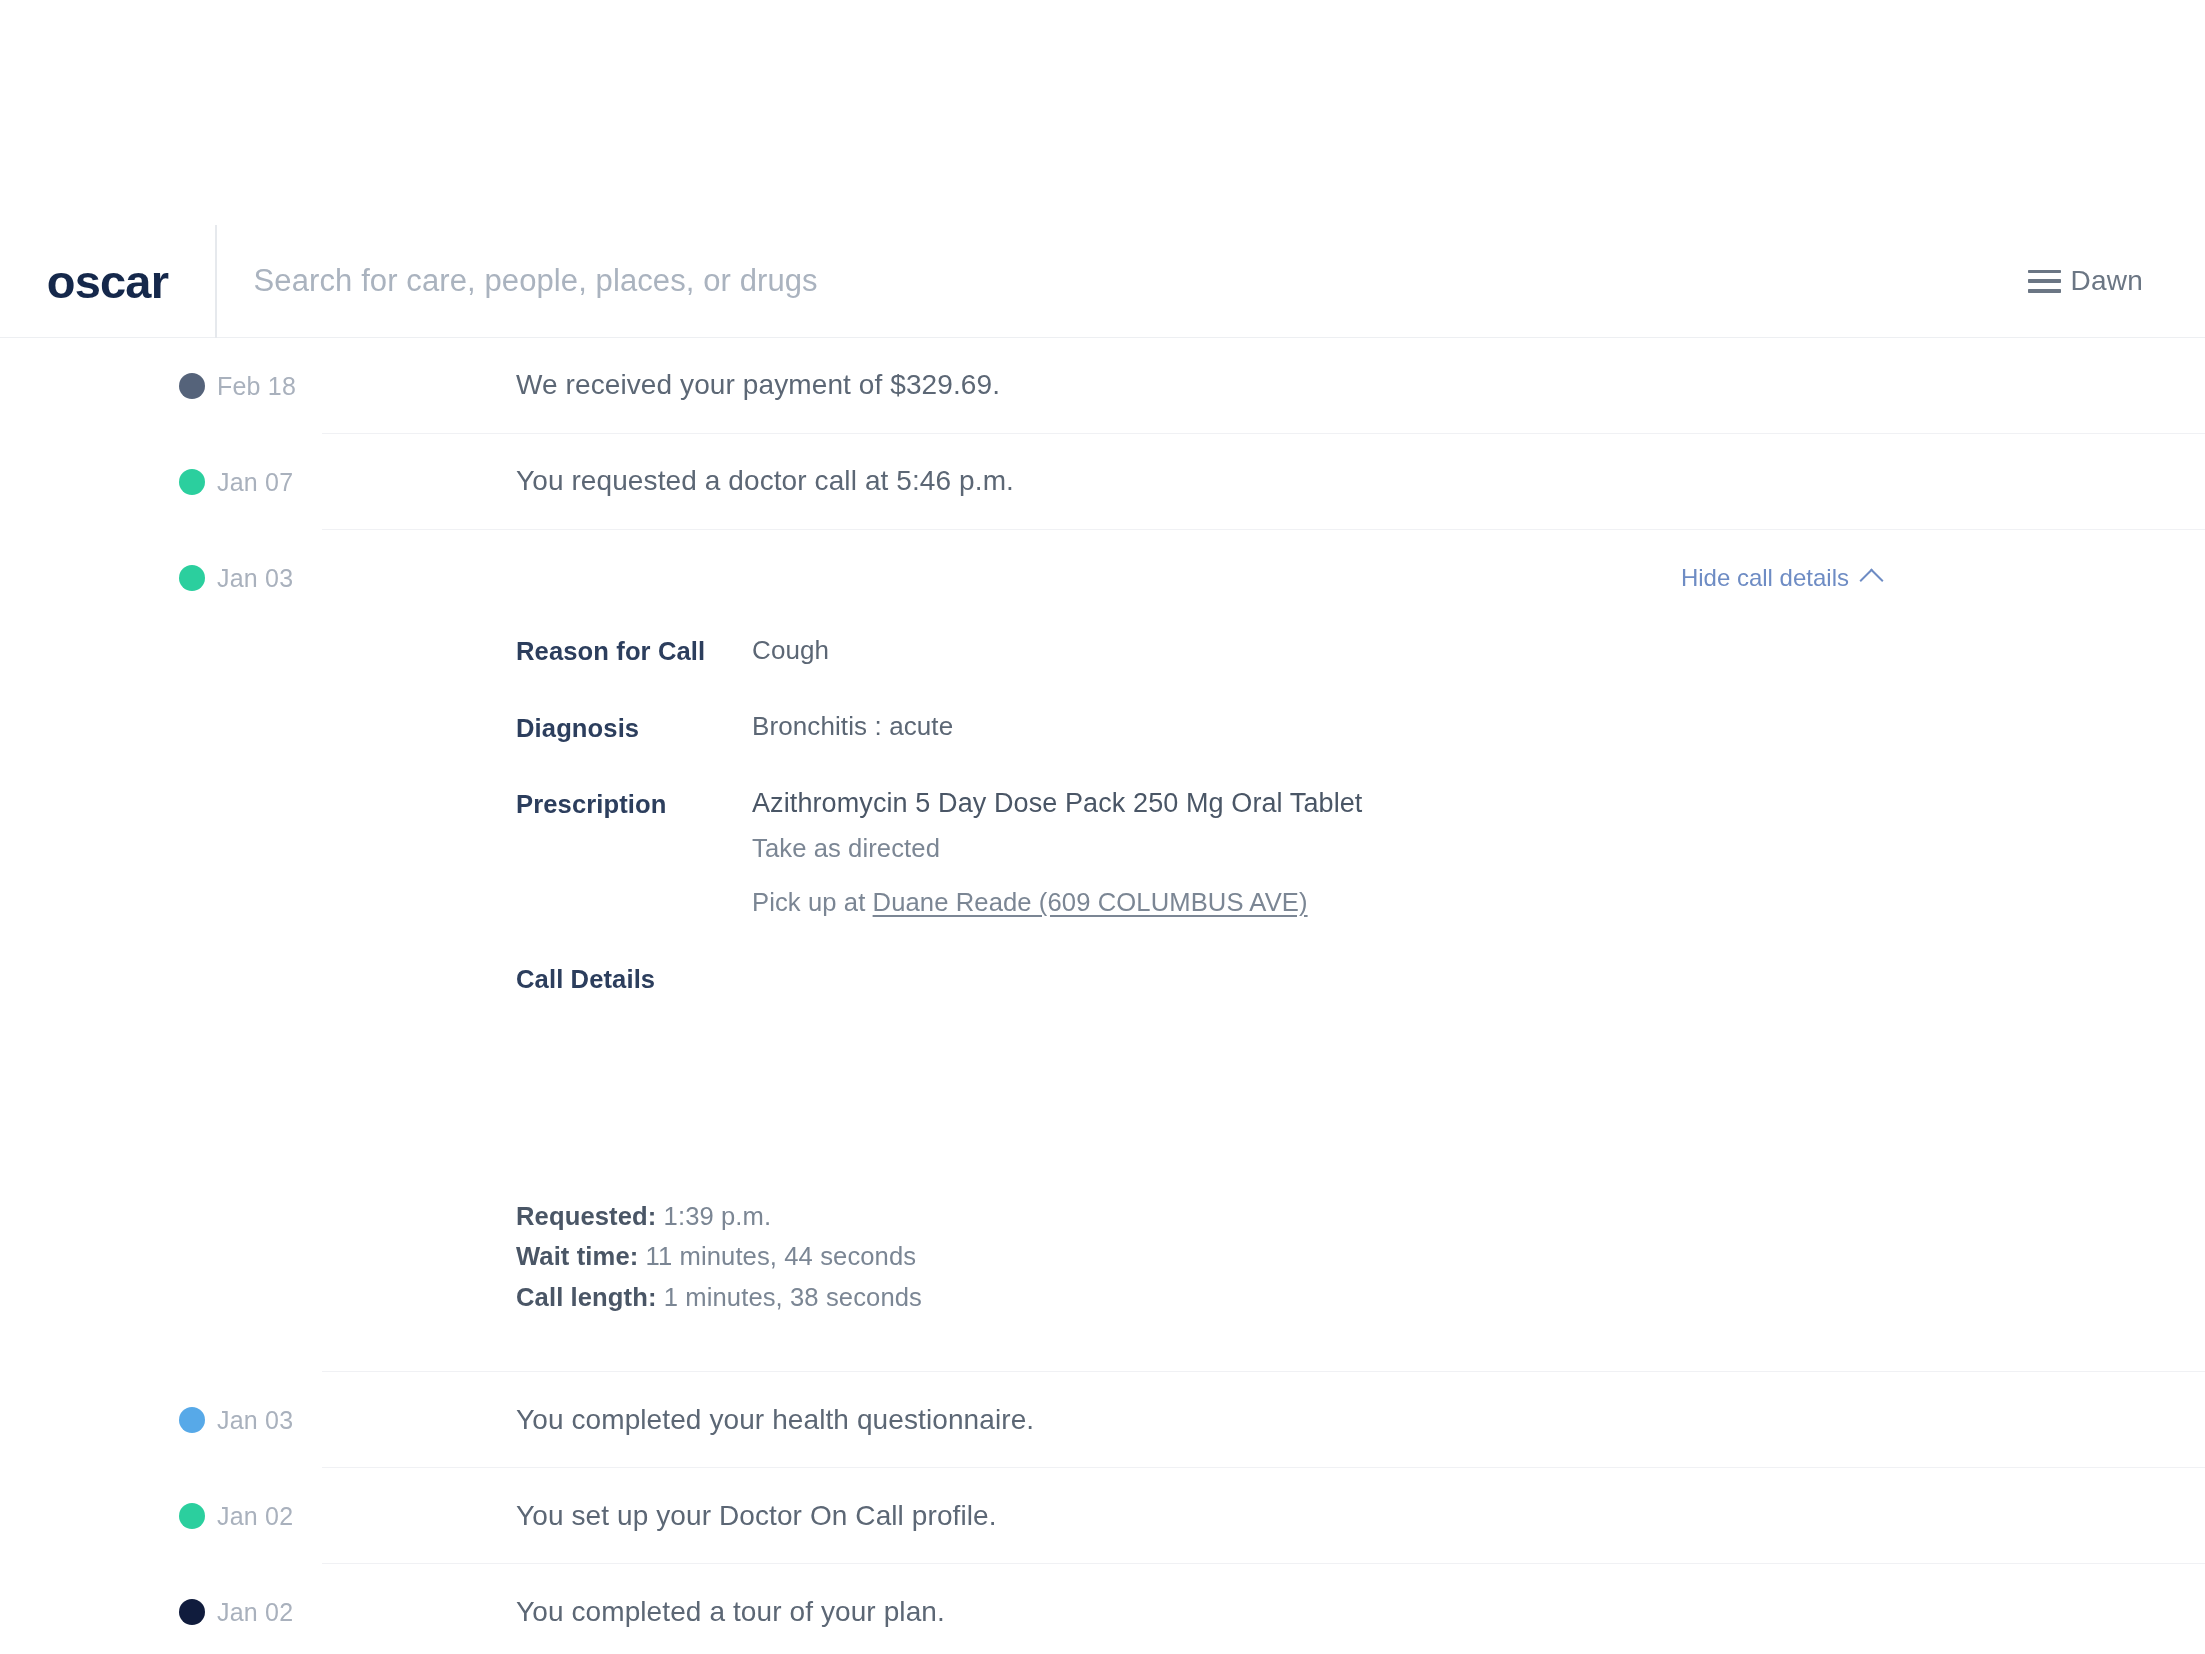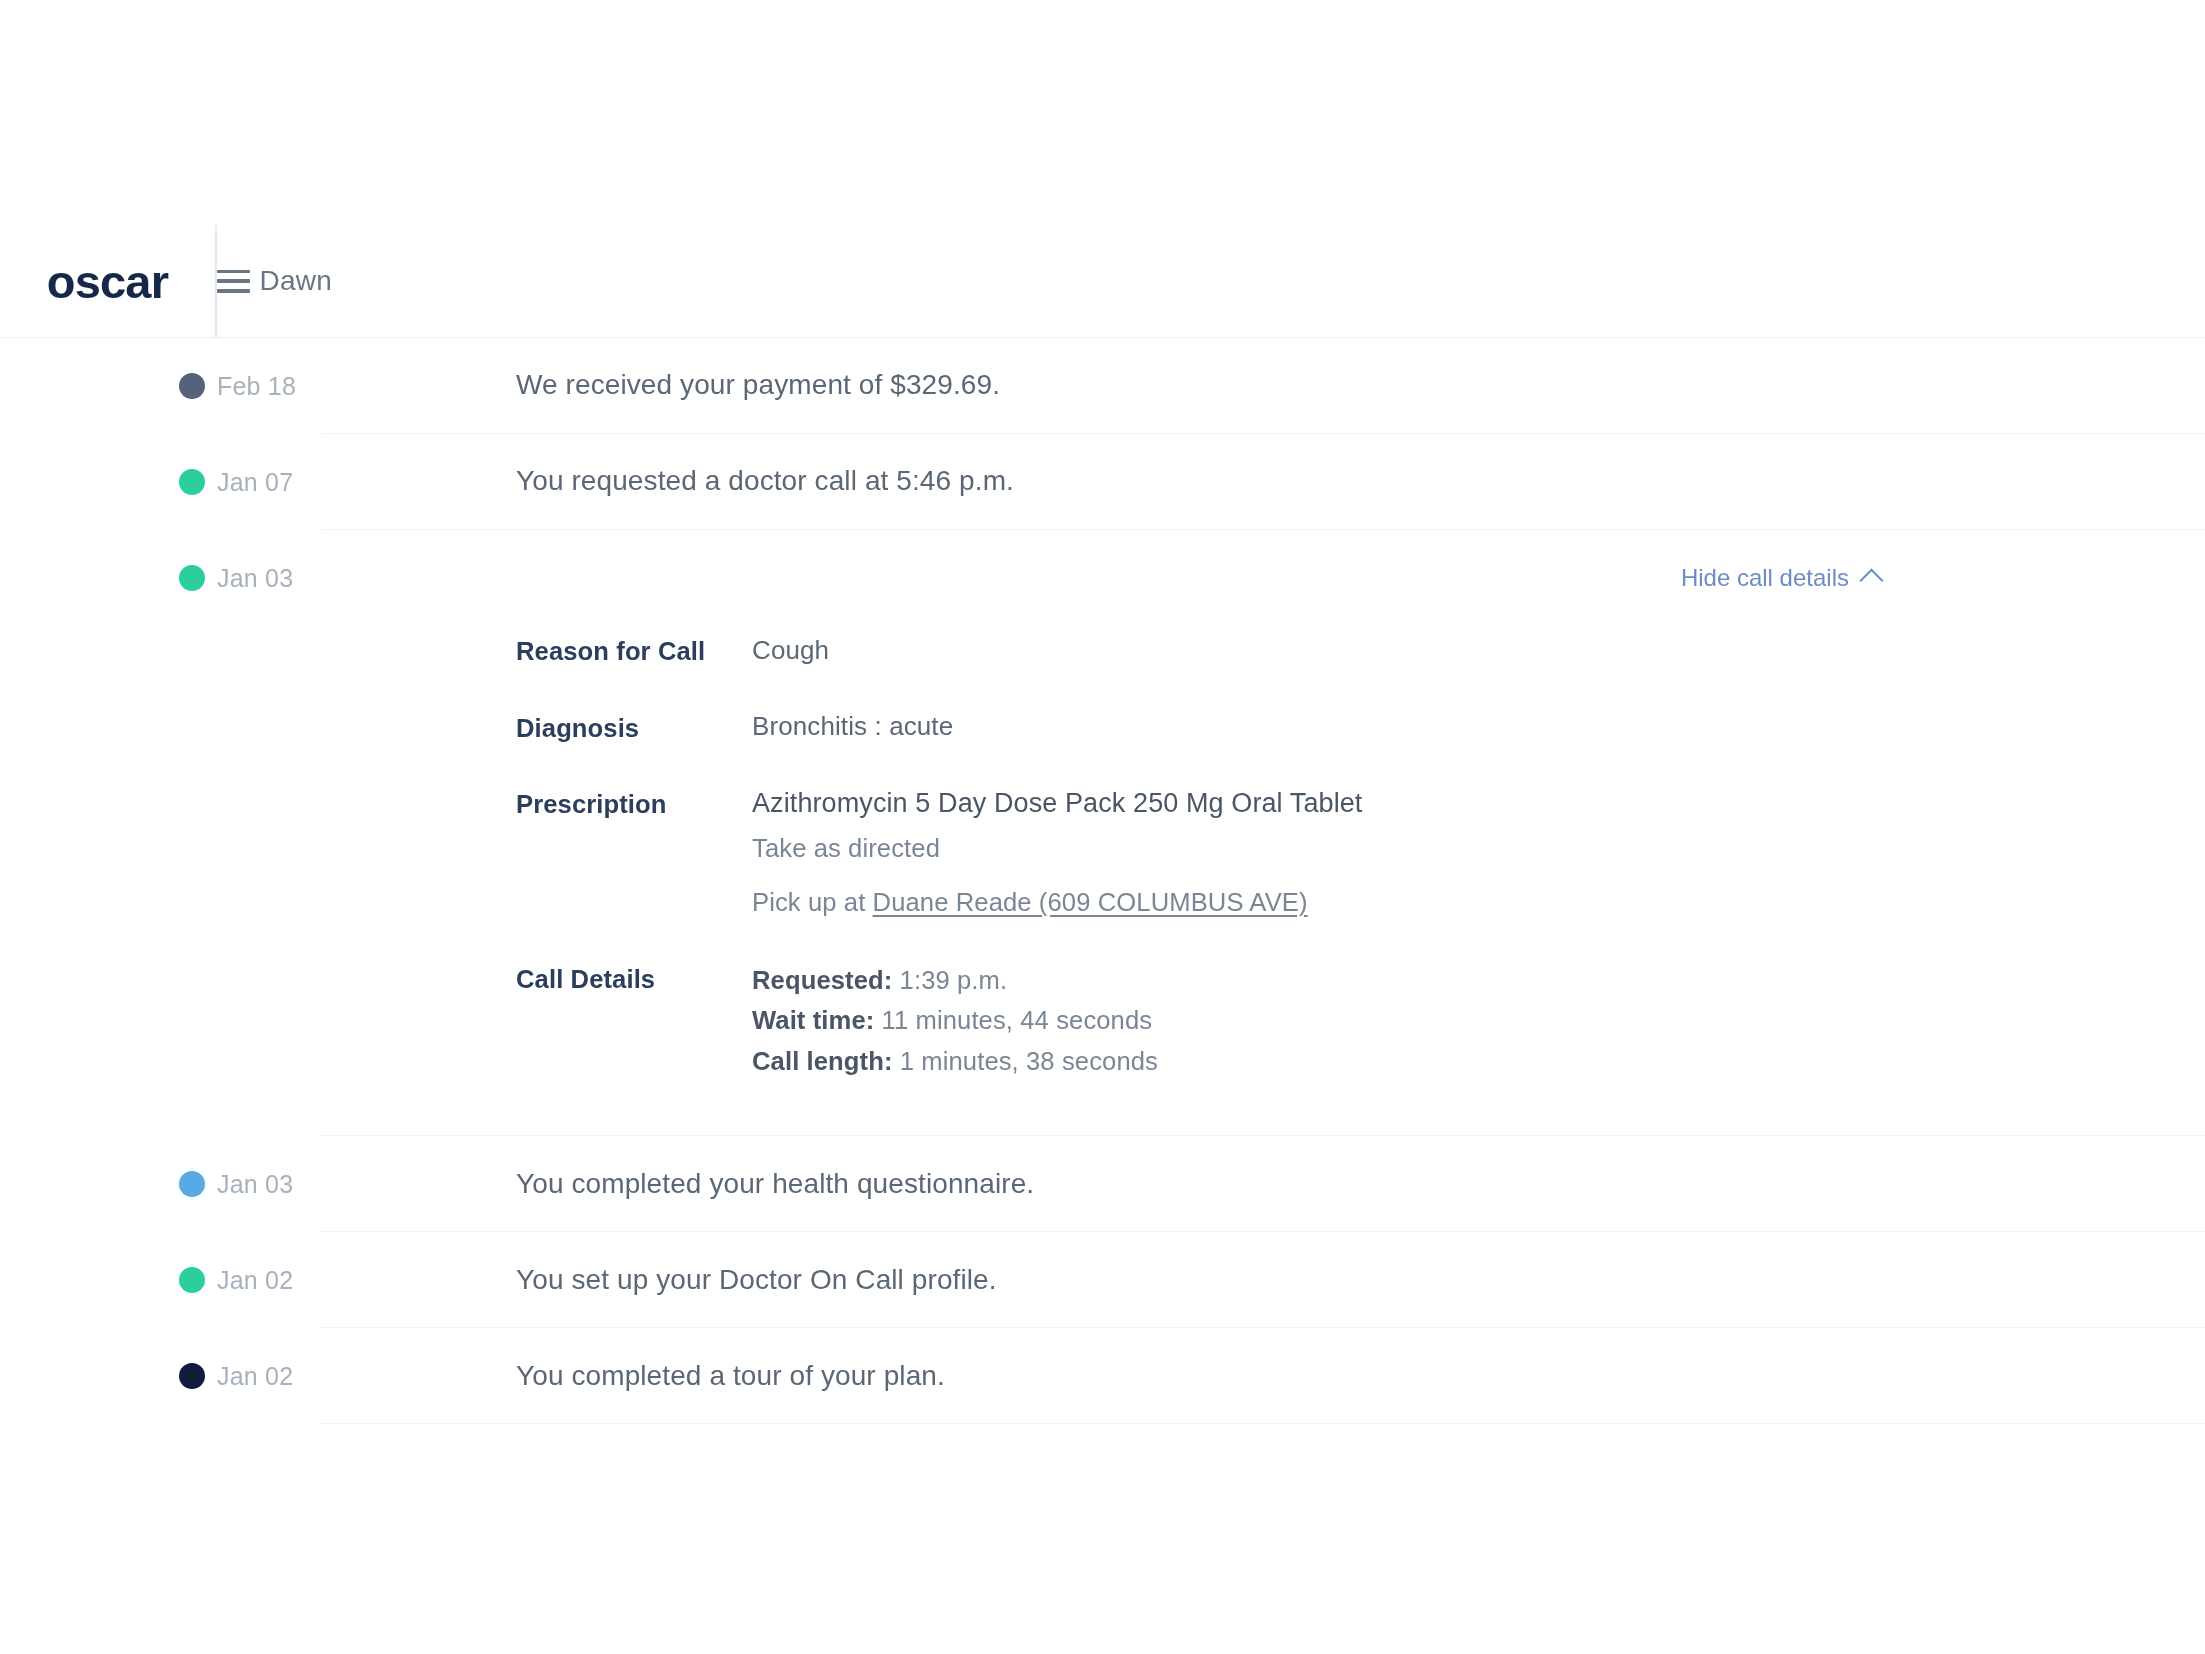--- a/index.html
+++ b/index.html
@@ -212,21 +212,21 @@
     padding-left: 194px;
     padding-top: 7.8px;
     padding-bottom: 54px;
   }
 
   .detail-block {
     display: flex;
     align-items: flex-start;
     margin-bottom: 40px;
   }
-  .detail-block:last-child { margin-bottom: 0; }
+  .detail-block:last-child { margin-bottom: 0; flex-direction: column; }
 
   .detail-label {
     flex: 0 0 236px;
     font-size: 25.6px;
     font-weight: 700;
     color: #2c3e5d;
     letter-spacing: 0.1px;
     line-height: 1.35;
     padding-top: 1.6px;
   }
@@ -279,20 +279,23 @@
 <div class="page">
 
   <div class="header">
 
     <div class="brand">
       <span class="brand-logo">oscar</span>
     </div>
 
     <div class="header-divider"></div>
 
+    <div class="search-wrap">
+      <input class="search-input" type="text" placeholder="Search for care, people, places, or drugs" style="">
+    </div>
 
     <div class="user-menu">
       <span class="hamburger">
         <span></span>
           <span></span>
           <span></span>
       </span>
       <span class="user-name">Dawn</span>
     </div>
 

